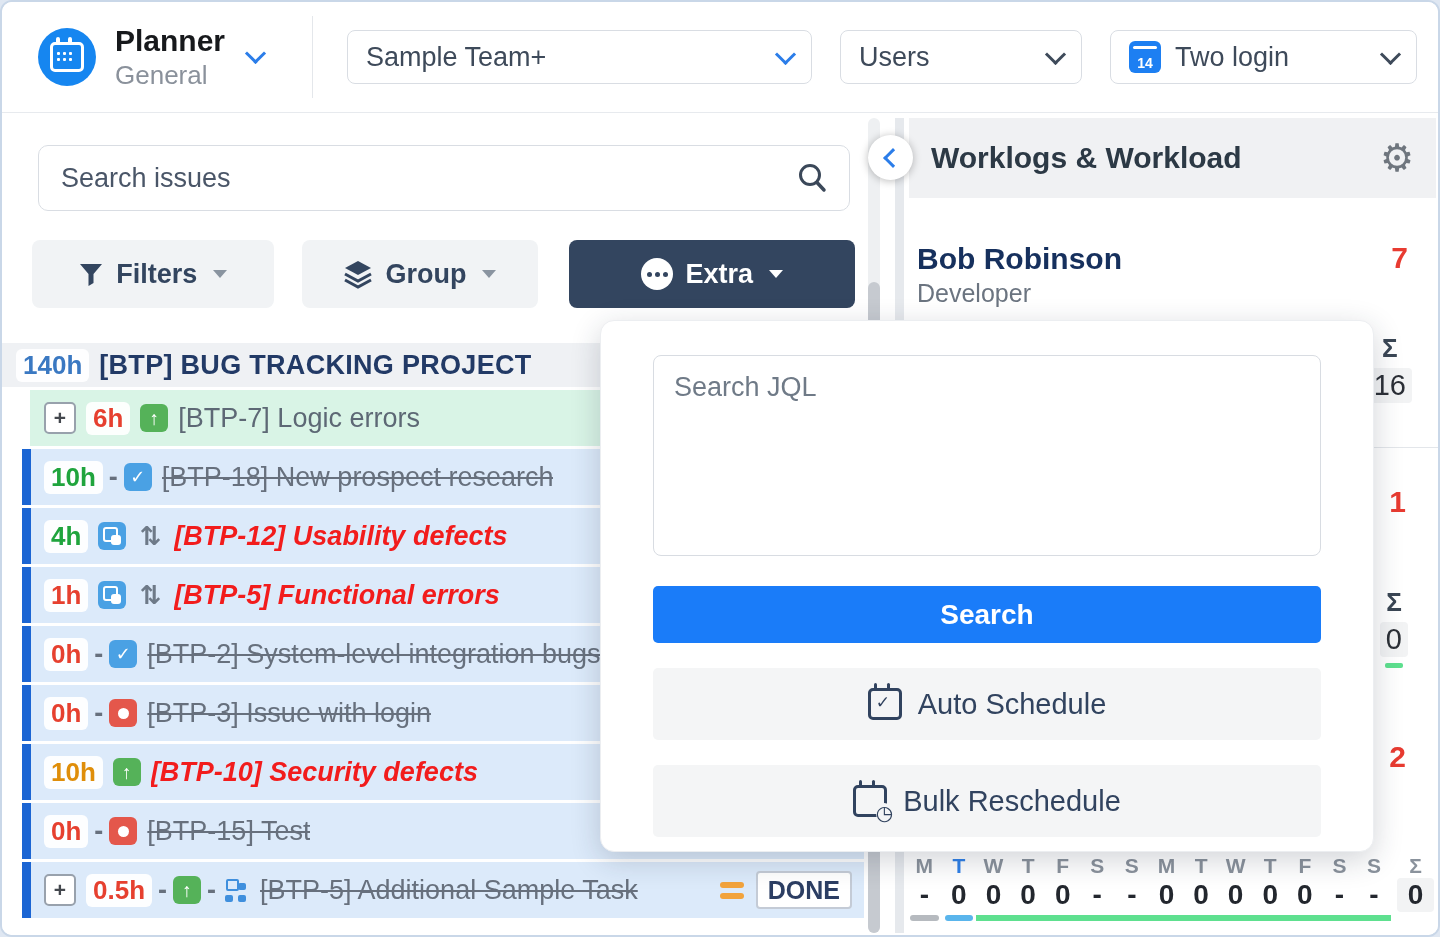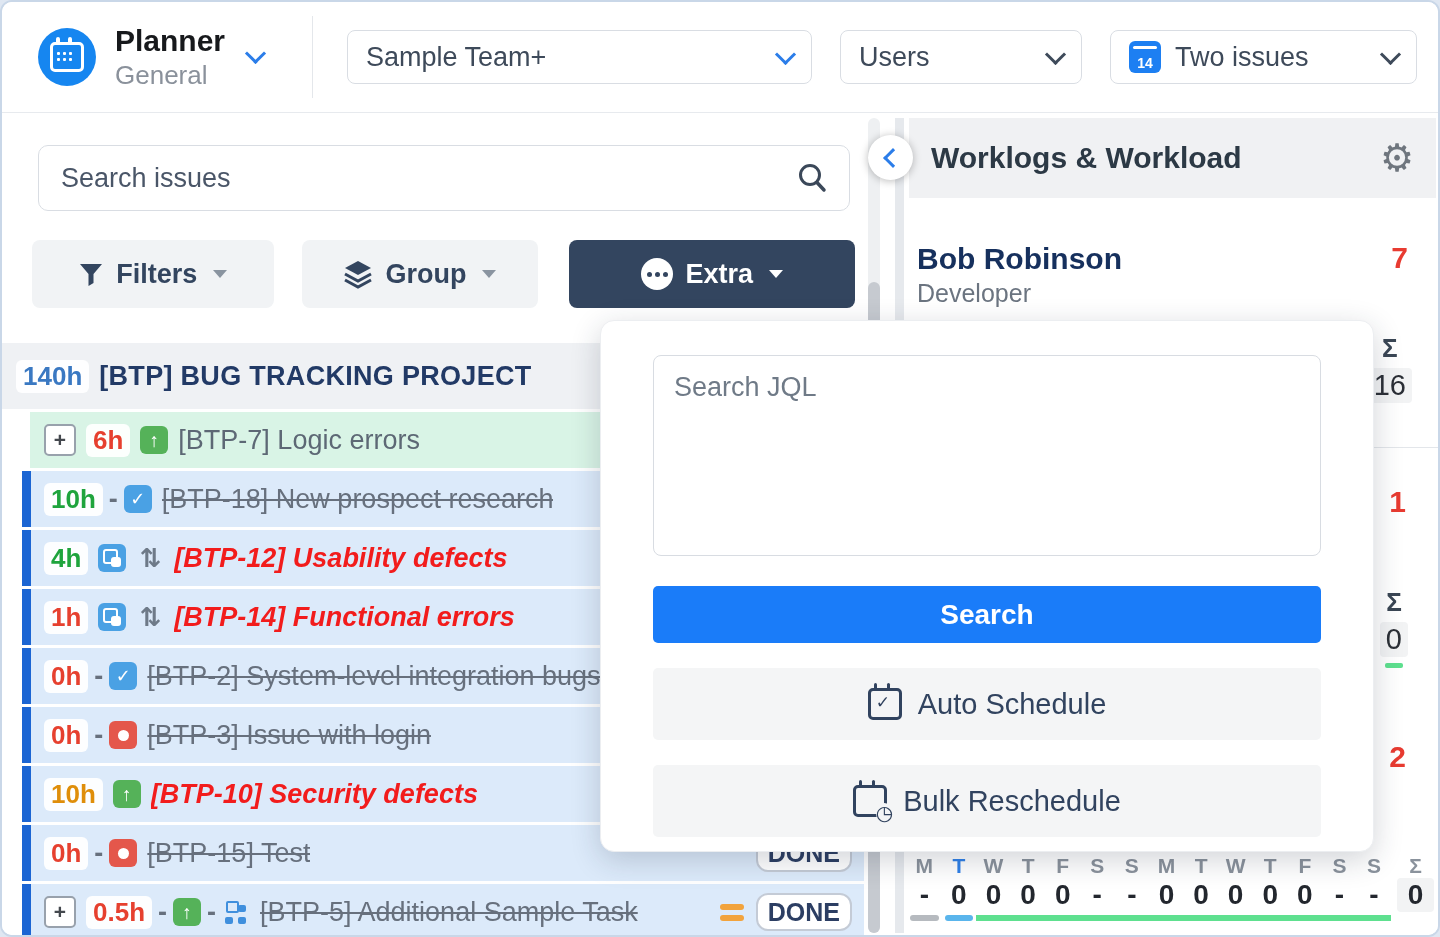--- a/index.html
+++ b/index.html
@@ -37,21 +37,21 @@
   .fbtn.group{width:252px;margin-left:28px;}
   .fbtn.extra{width:304px;margin-left:31px;background:#33455f;color:#fff;}
   .caret{width:0;height:0;border-left:7px solid transparent;border-right:7px solid transparent;border-top:8px solid #8a94a0;margin-left:4px;}
   .fbtn.extra .caret{border-top-color:#fff;}
   .dots-circle{width:32px;height:32px;border-radius:50%;background:#fff;display:flex;align-items:center;justify-content:center;gap:3px;}
   .dots-circle i{width:5px;height:5px;border-radius:50%;background:#33455f;}
 
   
   .tasks{position:absolute;left:0;top:230px;width:862px;display:flex;flex-direction:column;gap:3px;}
   .task-row{display:flex;align-items:center;gap:10px;height:56px;padding:0 12px 0 14px;box-sizing:border-box;font-size:27px;}
-  .row-project{height:66px;background:#eff1f4;}
+  .row-project{height:44px;background:#eff1f4;}
   .row-mint{background:#d9f4e6;margin-left:28px;}
   .row-blue{background:#dceafa;border-left:9px solid #1b65d3;padding-left:13px;margin-left:20px;}
   .expand{width:28px;height:28px;border:2px solid #98a1ac;border-radius:5px;background:#fff;color:#44484e;display:inline-flex;align-items:center;justify-content:center;flex:none;font-size:21px;font-weight:700;line-height:1;}
   .expand::after{content:"+";margin-top:-2px;}
   .hours{background:rgba(255,255,255,.92);border-radius:6px;padding:1px 7px;font-weight:700;font-size:26px;flex:none;}
   .hc-blue{color:#3a78c2;}.hc-red{color:#e6402f;}.hc-green{color:#1fa43d;}.hc-orange{color:#df8e0a;}
   .dash{color:#67707d;font-weight:700;margin:0 -4px;}
   .type-icon{width:28px;height:28px;border-radius:6px;display:inline-flex;align-items:center;justify-content:center;position:relative;flex:none;}
   .icon-improvement{background:#55b259;}
   .icon-improvement::after{content:"↑";color:#fff;font-weight:700;font-size:19px;line-height:1;}
@@ -68,21 +68,21 @@
   .icon-tree::before{content:"";position:absolute;left:4px;top:3px;width:9px;height:8px;border:2.5px solid #3f8fdd;border-radius:2px;}
   .icon-tree::after{content:"";position:absolute;left:3px;bottom:2px;width:8px;height:7px;background:#3f8fdd;border-radius:2px;box-shadow:13px 0 0 #3f8fdd,13px -12px 0 #3f8fdd;}
   .title{white-space:nowrap;overflow:hidden;}
   .tc-strike{color:#67707d;text-decoration:line-through;}
   .tc-red{color:#f21c1c;font-style:italic;font-weight:700;}
   .tc-plain{color:#5d6875;}
   .tc-project{color:#223a66;font-weight:700;letter-spacing:.3px;}
   .rgroup{margin-left:auto;display:flex;align-items:center;gap:12px;flex:none;}
   .priority{width:24px;display:flex;flex-direction:column;gap:5px;}
   .priority::before,.priority::after{content:"";height:6px;border-radius:3px;background:#f2a33c;}
-  .status{border:2.5px solid #c4cbd6;border-radius:12px;background:#fff;color:#2c3e63;font-weight:700;font-size:25px;padding:1px 10px;line-height:1.3;}
+  .status{border:2.5px solid #c4cbd6;border-radius:4px;background:#fff;color:#2c3e63;font-weight:700;font-size:25px;padding:1px 10px;line-height:1.3;}
 
   
   .v-track{position:absolute;left:866px;top:116px;width:12px;bottom:2px;background:#eef0f2;border-radius:6px;z-index:5;}
   .v-thumb{position:absolute;left:866px;top:280px;width:12px;bottom:2px;background:#c6cad0;border-radius:6px;z-index:6;}
   .v-line{position:absolute;left:893px;top:116px;width:9px;bottom:2px;background:#e6e9ed;z-index:5;}
   .collapse-btn{position:absolute;left:866px;top:133px;width:45px;height:45px;border-radius:50%;background:#fff;box-shadow:0 1px 8px rgba(0,0,0,.28);display:flex;align-items:center;justify-content:center;z-index:40;cursor:pointer;}
   .collapse-btn span{display:inline-block;width:11px;height:11px;border-left:3.5px solid #2b7de9;border-bottom:3.5px solid #2b7de9;transform:rotate(45deg);margin-left:4px;}
 
   
   .right-panel{position:absolute;left:905px;top:111px;right:0;bottom:0;background:#fff;}
@@ -148,21 +148,21 @@
       <span class="grow"></span>
       <span class="chev" style="margin-top:-6px"></span>
     </div>
     <div class="select sel-users">
       <span>Users</span>
       <span class="grow"></span>
       <span class="chev dark" style="margin-top:-6px"></span>
     </div>
     <div class="select sel-period">
       <span class="cal14">14</span>
-      <span>Two issues</span>
+      <span>Two login</span>
       <span class="grow"></span>
       <span class="chev dark" style="margin-top:-6px"></span>
     </div>
   </div>
 
   <div class="left-panel">
     <div class="searchbox">
       <input type="text" placeholder="Search issues" style="">
       <svg class="mag" width="34" height="34" viewBox="0 0 34 34">
         <circle cx="15" cy="14" r="9.5" fill="none" stroke="#3b4859" stroke-width="3"></circle>
@@ -251,21 +251,21 @@
           </span>
         </div>
 
         <div class="task-row row-blue">
 
           <span class="hours hc-red">1h</span>
 
           <span class="type-icon icon-story"></span>
 
           <span class="type-icon icon-updown"></span>
-          <span class="title tc-red">[BTP-14] Functional errors</span>
+          <span class="title tc-red">[BTP-5] Functional errors</span>
           <span class="rgroup">
             
             
           </span>
         </div>
 
         <div class="task-row row-blue">
 
           <span class="hours hc-red">0h</span>
           <span class="dash">-</span>

